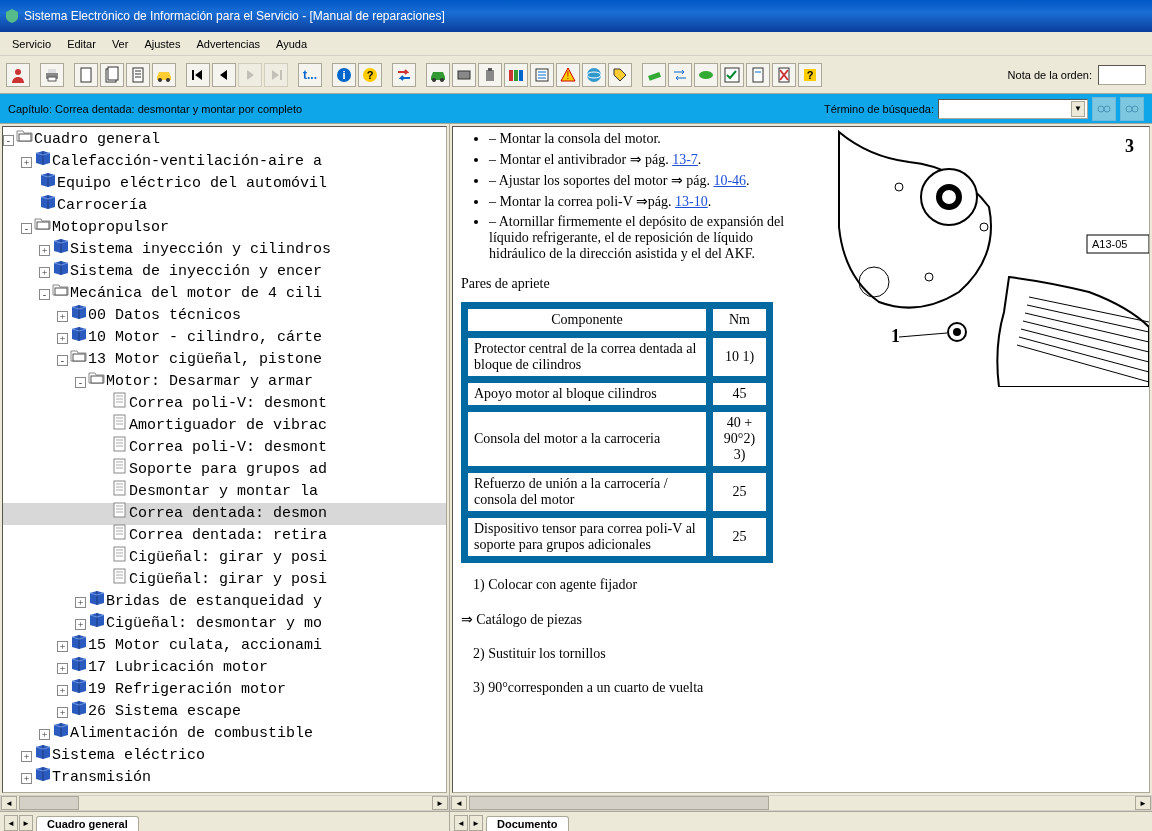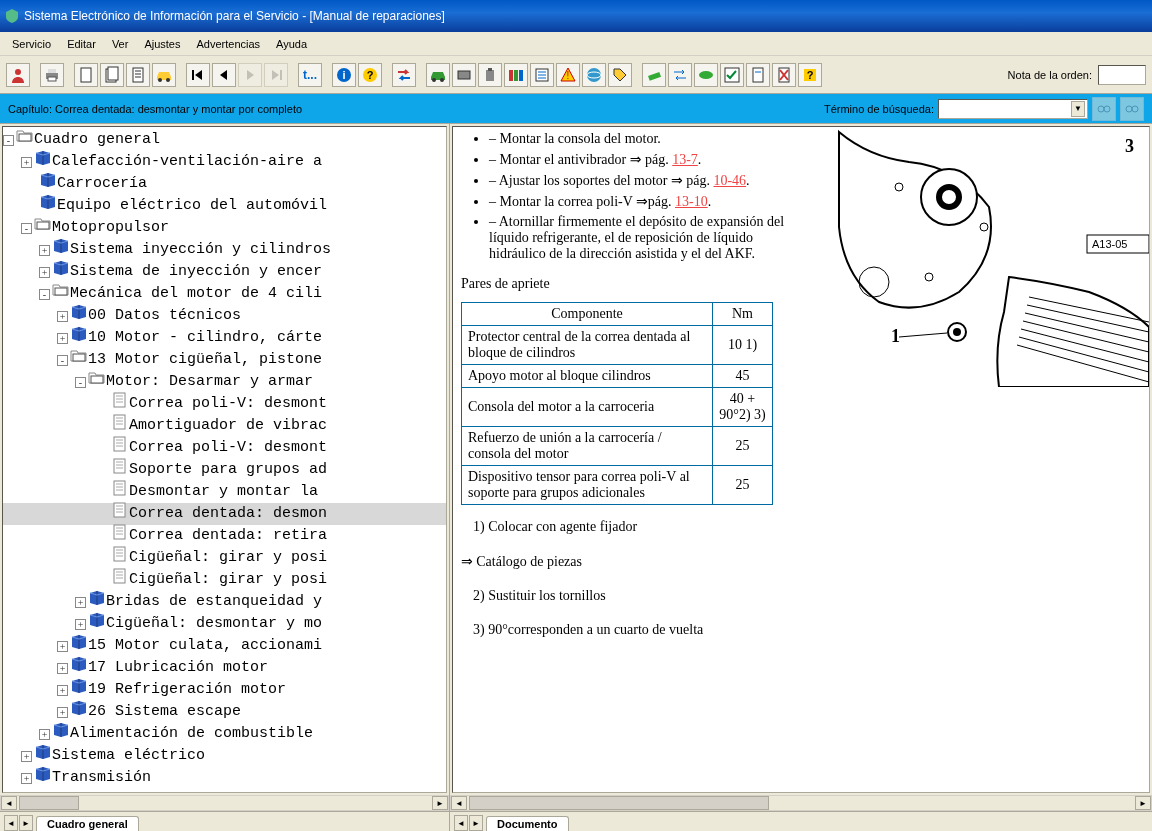--- a/index.html
+++ b/index.html
@@ -30,24 +30,24 @@
 .sp { display:inline-block; width:18px; }
 .sel { background:#d8d8d8; }
 .tab-strip { height:20px; background:#ece9d8; display:flex; align-items:flex-end; border-top:1px solid #aca899; padding:0 4px; }
 .tab-nav { width:14px; height:16px; border:1px solid #aca899; background:#ece9d8; font-size:8px; display:flex; align-items:center; justify-content:center; margin-right:1px; }
 .tab { padding:1px 10px; background:#fff; border:1px solid #aca899; border-bottom:none; font-size:11px; font-weight:bold; margin-left:2px; border-radius:3px 3px 0 0; }
 .rightpane { flex:1; display:flex; flex-direction:column; }
 .doc-scroll { flex:1; overflow:auto; background:#fff; border:1px inset #aca899; margin:2px; position:relative; }
 .doc-content { width:340px; padding:4px 4px 20px 8px; font-family:"Times New Roman", serif; font-size:14px; }
 .doc-content ul { padding-left:28px; list-style:disc; margin-bottom:12px; }
 .doc-content li { margin-bottom:4px; }
-.doc-content a { color:#ef4444; text-decoration:underline; }
+.doc-content a { color:#1d4ed8; text-decoration:underline; }
 .section-title { margin:14px 0 10px 0; font-size:14px; }
 .torque-table { border-collapse:collapse; width:312px; margin-bottom:14px; }
-.torque-table th, .torque-table td { border:1px solid #0369a1; padding:3px 6px; font-size:14px; text-align:left; font-weight:normal; }
+.torque-table th, .torque-table td { border:7px solid #0369a1; padding:3px 6px; font-size:14px; text-align:left; font-weight:normal; }
 .torque-table th { text-align:center; }
 .torque-table td.nm { text-align:center; }
 .notes { margin-left:12px; }
 .notes div { margin-bottom:18px; font-size:14px; }
 .diagram { position:absolute; top:0; right:0; width:320px; height:260px; }
 .statusbar { height:22px; background:#ece9d8; border-top:1px solid #aca899; display:flex; align-items:center; font-size:11px; }
 .status-cell { border:1px solid #aca899; padding:1px 6px; background:#fff; margin-right:2px; }
 .hscroll { height:16px; background:#ece9d8; border:1px solid #d4d0c8; display:flex; align-items:center; }
 .hscroll-btn { width:16px; height:14px; background:#ece9d8; border:1px solid #aca899; font-size:8px; display:flex; align-items:center; justify-content:center; }
 .hscroll-thumb { width:60px; height:14px; background:#d4d0c8; border:1px solid #aca899; margin-left:2px; }
@@ -304,31 +304,31 @@
             <span>Calefacción-ventilación-aire a</span>
           </div>
           <div class="tn">
             <span class="sp"></span>
             <span class="sp"></span>
             <span><svg width="18" height="16" viewBox="0 0 18 16">
                 <path d="M2 3 L9 1 L16 3 L16 13 L9 15 L2 13 Z" fill="#2c5bbf"></path>
                 <path d="M9 1 L9 15" stroke="#1a3a7a"></path>
                 <path d="M2 3 L9 5 L16 3" fill="none" stroke="#6b93e3"></path>
               </svg></span>
+            <span>Equipo eléctrico del automóvil</span>
+          </div>
+          <div class="tn">
+            <span class="sp"></span>
+            <span class="sp"></span>
+            <span><svg width="18" height="16" viewBox="0 0 18 16">
+                <path d="M2 3 L9 1 L16 3 L16 13 L9 15 L2 13 Z" fill="#2c5bbf"></path>
+                <path d="M9 1 L9 15" stroke="#1a3a7a"></path>
+                <path d="M2 3 L9 5 L16 3" fill="none" stroke="#6b93e3"></path>
+              </svg></span>
             <span>Carrocería</span>
-          </div>
-          <div class="tn">
-            <span class="sp"></span>
-            <span class="sp"></span>
-            <span><svg width="18" height="16" viewBox="0 0 18 16">
-                <path d="M2 3 L9 1 L16 3 L16 13 L9 15 L2 13 Z" fill="#2c5bbf"></path>
-                <path d="M9 1 L9 15" stroke="#1a3a7a"></path>
-                <path d="M2 3 L9 5 L16 3" fill="none" stroke="#6b93e3"></path>
-              </svg></span>
-            <span>Equipo eléctrico del automóvil</span>
           </div>
           <div class="tn">
             <span class="sp"></span>
             <span class="tw">-</span>
             <span><svg width="18" height="16" viewBox="0 0 18 16">
                 <path d="M1 3h6l1 2h8v8H1z" fill="#fff" stroke="#888"></path>
                 <rect x="3" y="6" width="12" height="7" fill="#fff" stroke="#555"></rect>
               </svg></span>
             <span>Motopropulsor</span>
           </div>

